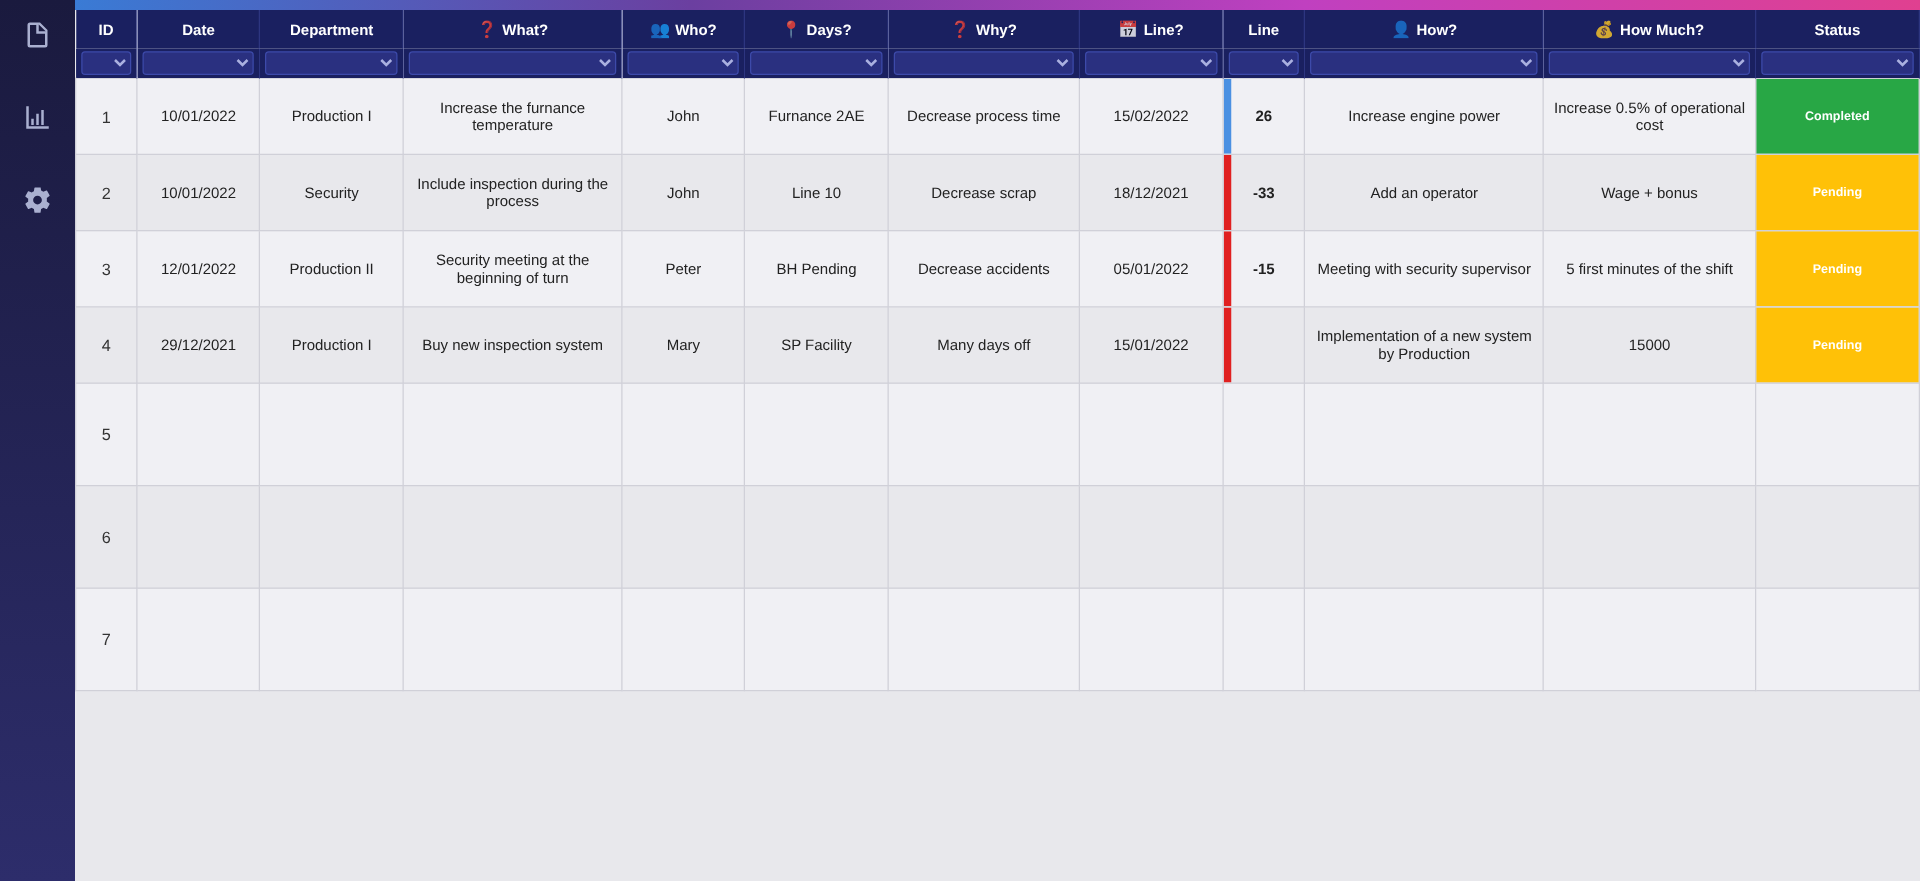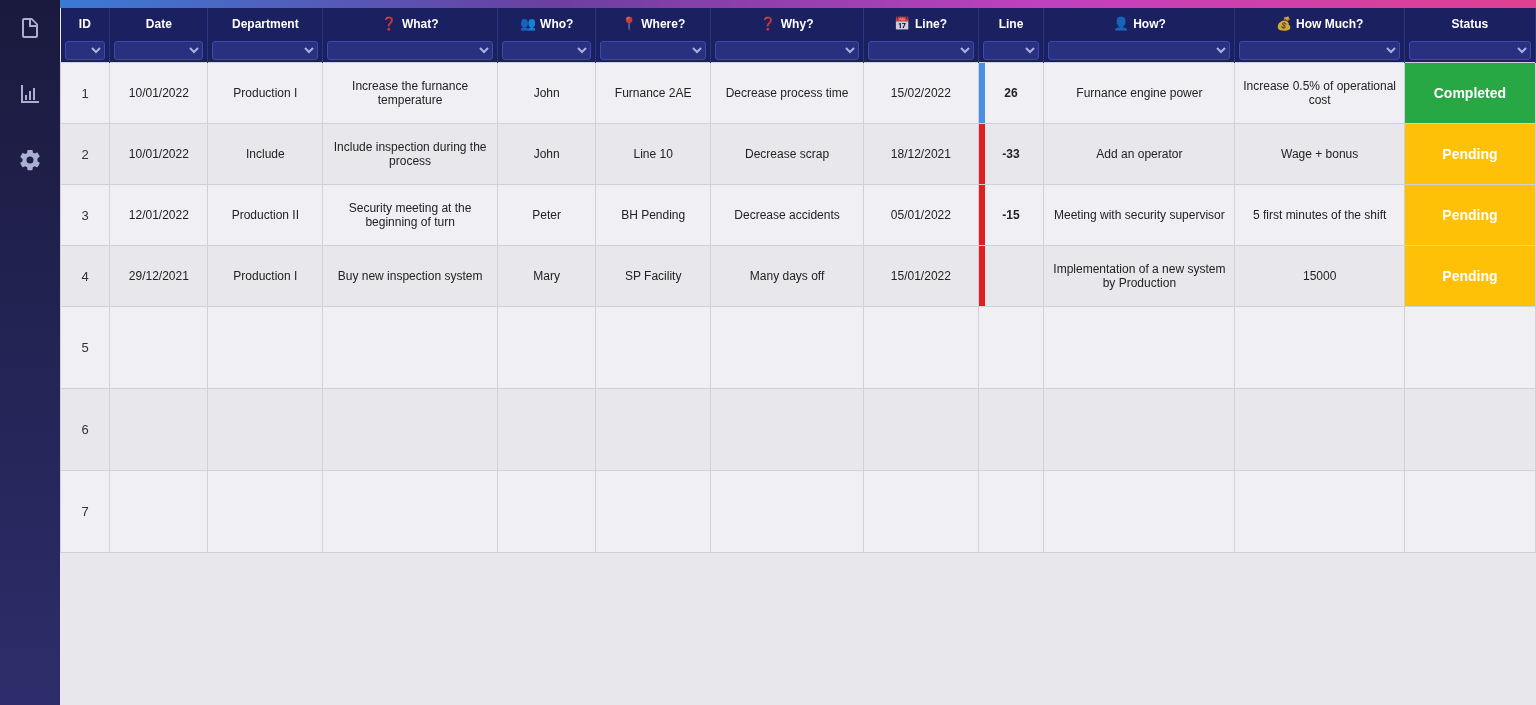--- a/index.html
+++ b/index.html
@@ -161,21 +161,21 @@
       border: 1px solid #d0d0d8;
     }
     td.status-td .status-fill {
       width: 100%;
       height: 100%;
       min-height: 60px;
       display: flex;
       align-items: center;
       justify-content: center;
       font-weight: bold;
-      font-size: 14px;
+      font-size: 10px;
       color: #fff;
     }
     .fill-green { background: #28a745; }
     .fill-yellow { background: #ffc107; text-align: right; }
     .fill-empty { background: transparent; }
 
     
     .col-id { width: 45px; }
     .col-date { width: 90px; }
     .col-dept { width: 105px; }
@@ -265,21 +265,21 @@
           </th>
           <th>
             <div class="th-inner">
               <span class="th-icon">👥</span>
               <span>Who?</span>
             </div>
           </th>
           <th>
             <div class="th-inner">
               <span class="th-icon">📍</span>
-              <span>Where?</span>
+              <span>Days?</span>
             </div>
           </th>
           <th>
             <div class="th-inner">
               <span class="th-icon">❓</span>
               <span>Why?</span>
             </div>
           </th>
           <th>
             <div class="th-inner">
@@ -332,30 +332,30 @@
             <td>Production I</td>
             <td>Increase the furnance temperature</td>
             <td>John</td>
             <td>Furnance 2AE</td>
             <td>Decrease process time</td>
             <td>15/02/2022</td>
             <td class="days-cell">
     <div class="days-bar" style="background:#4a90e2;"></div>
     <span class="days-value">26</span>
   </td>
-            <td>Furnance engine power</td>
+            <td>Increase engine power</td>
             <td>Increase 0.5% of operational cost</td>
             <td class="status-td">
               <div class="status-fill fill-green">Completed</div>
             </td>
           </tr>
           <tr>
             <td class="id-cell">2</td>
             <td>10/01/2022</td>
-            <td>Include</td>
+            <td>Security</td>
             <td>Include inspection during the process</td>
             <td>John</td>
             <td>Line 10</td>
             <td>Decrease scrap</td>
             <td>18/12/2021</td>
             <td class="days-cell">
     <div class="days-bar" style="background:#e02020;"></div>
     <span class="days-value">-33</span>
   </td>
             <td>Add an operator</td>

